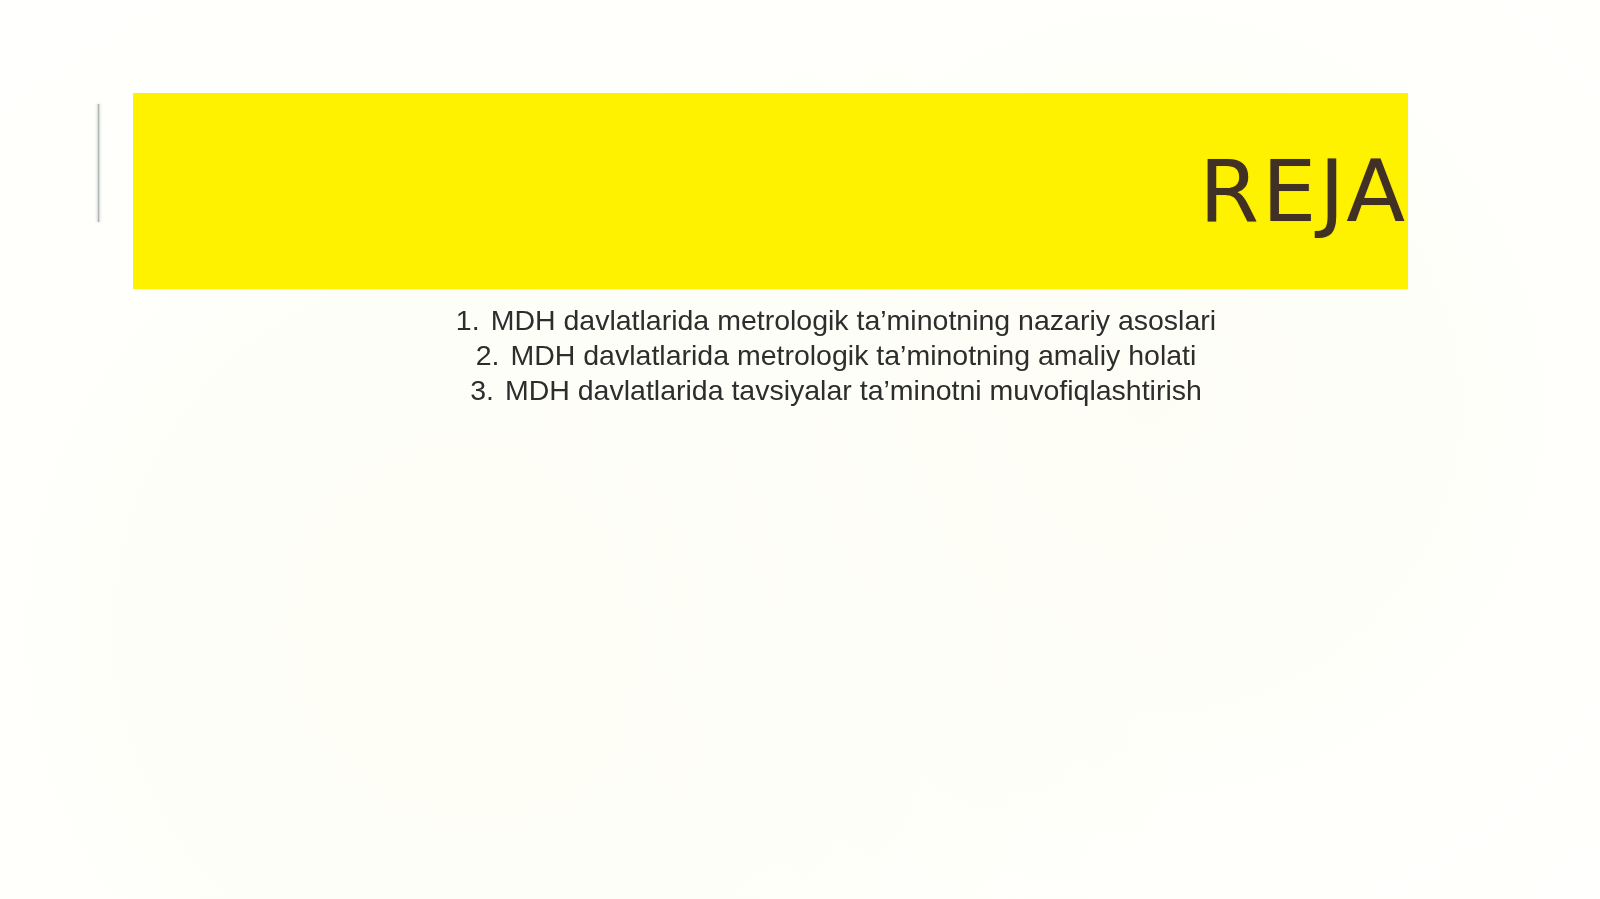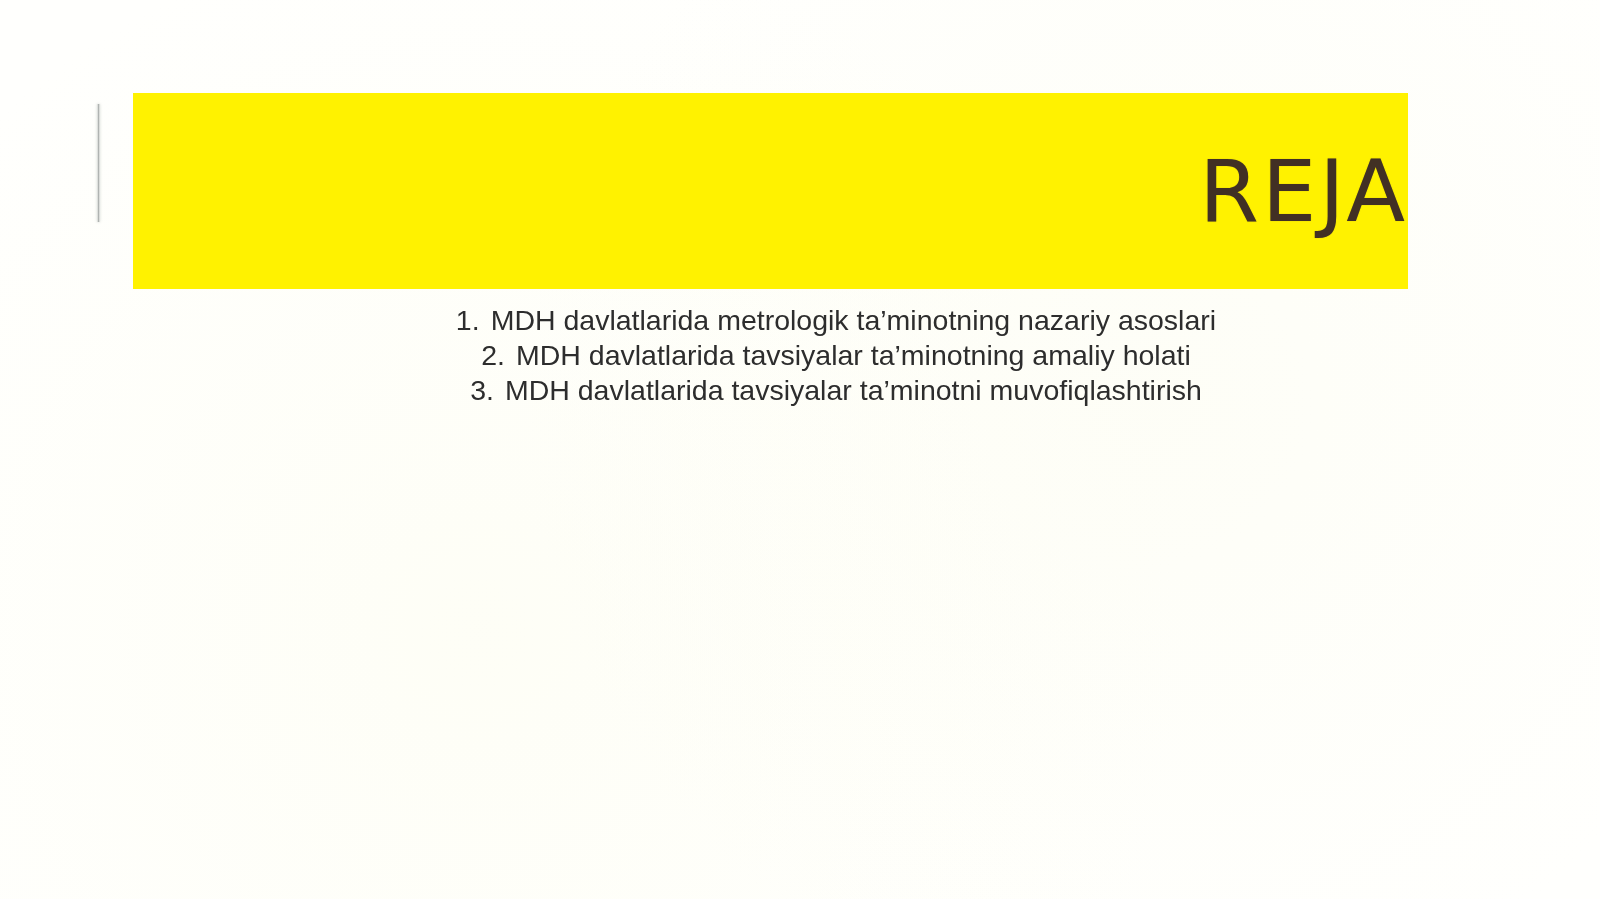--- a/index.html
+++ b/index.html
@@ -119,21 +119,21 @@
     <div class="title-text">REJA</div>
   </div>
 
   <div class="agenda-list">
 
     <div class="agenda-item">
       <span class="marker">1.</span><span class="item-text">MDH davlatlarida metrologik ta’minotning nazariy asoslari</span>
     </div>
 
     <div class="agenda-item">
-      <span class="marker">2.</span><span class="item-text">MDH davlatlarida tavsiyalar ta’minotning amaliy holati</span>
+      <span class="marker">2.</span><span class="item-text">MDH davlatlarida metrologik ta’minotning amaliy holati</span>
     </div>
 
     <div class="agenda-item">
       <span class="marker">3.</span><span class="item-text">MDH davlatlarida tavsiyalar ta’minotni muvofiqlashtirish</span>
     </div>
 
 
   </div>
 
 </div>

